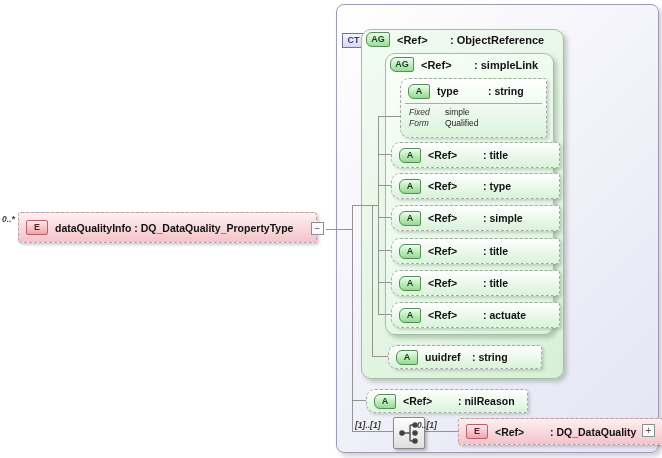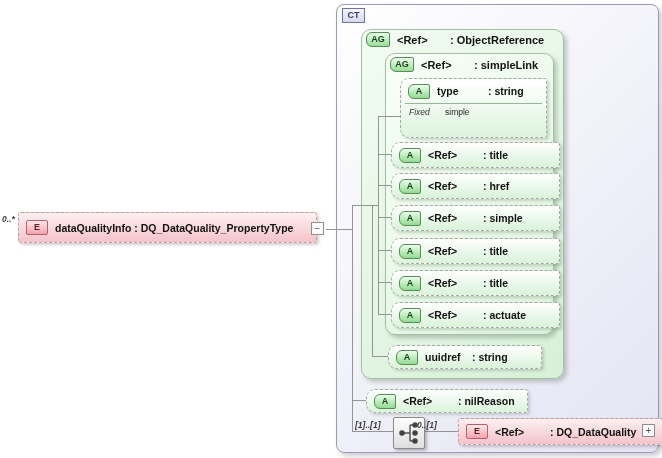--- a/index.html
+++ b/index.html
@@ -20,21 +20,21 @@
   .ag-or{background:linear-gradient(135deg,#f3fcf3 0%,#d7f0d7 100%);}
   .ag-sl{background:linear-gradient(135deg,#f9fff9 0%,#ddf3dd 100%);}
 
   .hdr{position:absolute;display:flex;align-items:center;gap:7px;white-space:nowrap;
        font-weight:bold;font-size:11px;color:#111;}
 
   
   .ic{display:inline-flex;align-items:center;justify-content:center;flex:0 0 auto;
       font-weight:bold;font-size:9px;line-height:1;}
   .ic-ct{width:21px;height:13px;border:1px solid #7272a2;border-radius:0;
-         background:linear-gradient(180deg,#f4f4ff,#d8d8f2);color:#3c3c68;}
+         background:linear-gradient(180deg,#f4f4ff,#d8d8f2);color:#3c3c68;margin-top:25px;}
   .ic-ag{width:22px;height:13px;border:1px solid #5a8a5a;border-radius:6px 2px 2px 6px;
          background:linear-gradient(180deg,#eaffea,#98dd98);color:#1d3d1d;}
   .ic-a{width:20px;height:13px;border:1px solid #5a8a5a;border-radius:6px 2px 2px 6px;
         background:linear-gradient(180deg,#eaffea,#93da93);color:#1d3d1d;}
   .ic-e{width:20px;height:13px;border:1px solid #b85f6d;border-radius:2px;
         background:linear-gradient(180deg,#ffe9eb,#f1a2ac);color:#5d1e27;}
 
   
   .attr{position:absolute;display:flex;align-items:center;gap:7px;padding:0 6px 0 7px;
         border:1px dashed #a2aaa2;border-radius:9px 3px 3px 9px;
@@ -125,32 +125,36 @@
     <div class="type-hd">
       <span class="ic ic-a">A</span>
       <span class="nm">type</span>
       <span>: string</span>
     </div>
     <div class="facts">
       <div class="fact">
         <span class="fl">Fixed</span>
         <span class="fv">simple</span>
       </div>
+      <div class="fact">
+        <span class="fl">Form</span>
+        <span class="fv">Qualified</span>
+      </div>
     </div>
   </div>
 
   <div class="attr" style="left:391px;top:142px;width:154px;height:24px;">
     <span class="ic ic-a">A</span>
     <span class="nm">&lt;Ref&gt;</span>
     <span>: title</span>
   </div>
   <div class="attr" style="left:391px;top:173px;width:154px;height:24px;">
     <span class="ic ic-a">A</span>
     <span class="nm">&lt;Ref&gt;</span>
-    <span>: href</span>
+    <span>: type</span>
   </div>
   <div class="attr" style="left:391px;top:205px;width:154px;height:24px;">
     <span class="ic ic-a">A</span>
     <span class="nm">&lt;Ref&gt;</span>
     <span>: simple</span>
   </div>
   <div class="attr" style="left:391px;top:238px;width:154px;height:24px;">
     <span class="ic ic-a">A</span>
     <span class="nm">&lt;Ref&gt;</span>
     <span>: title</span>

